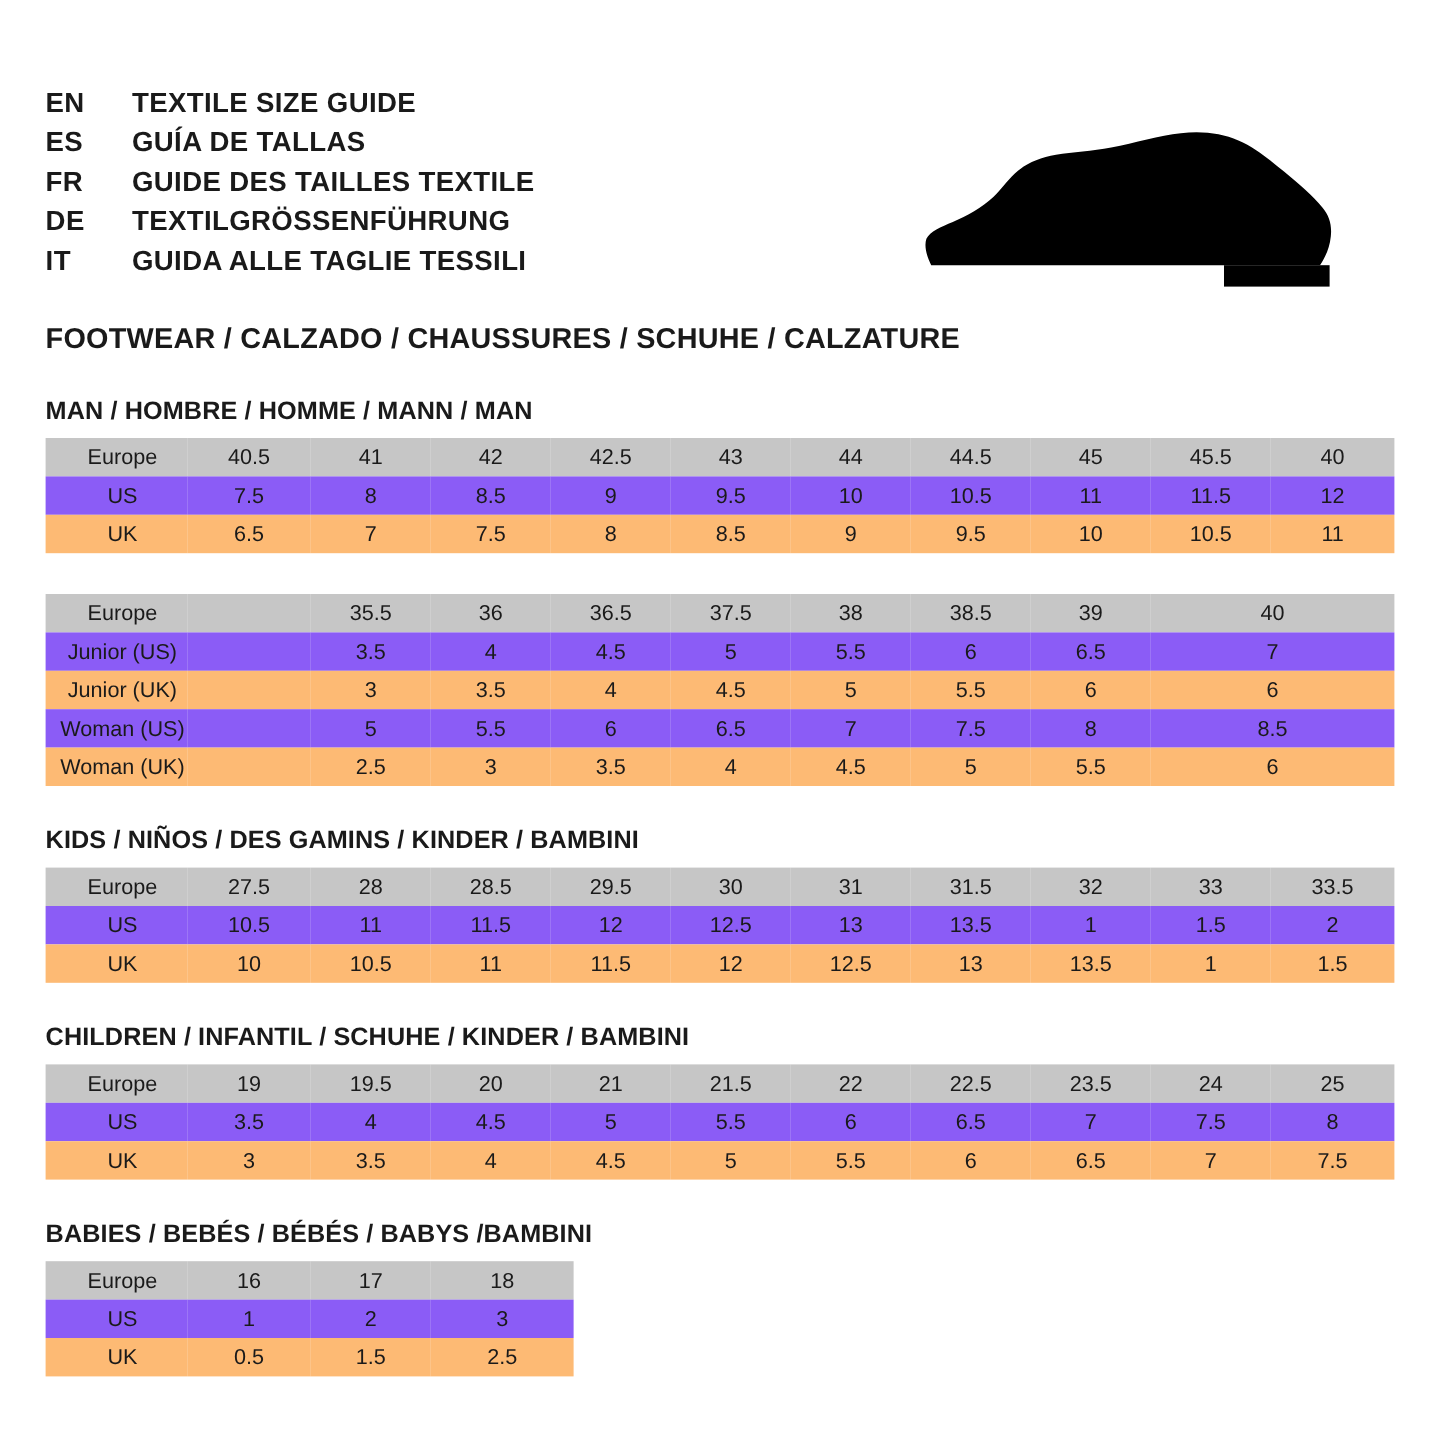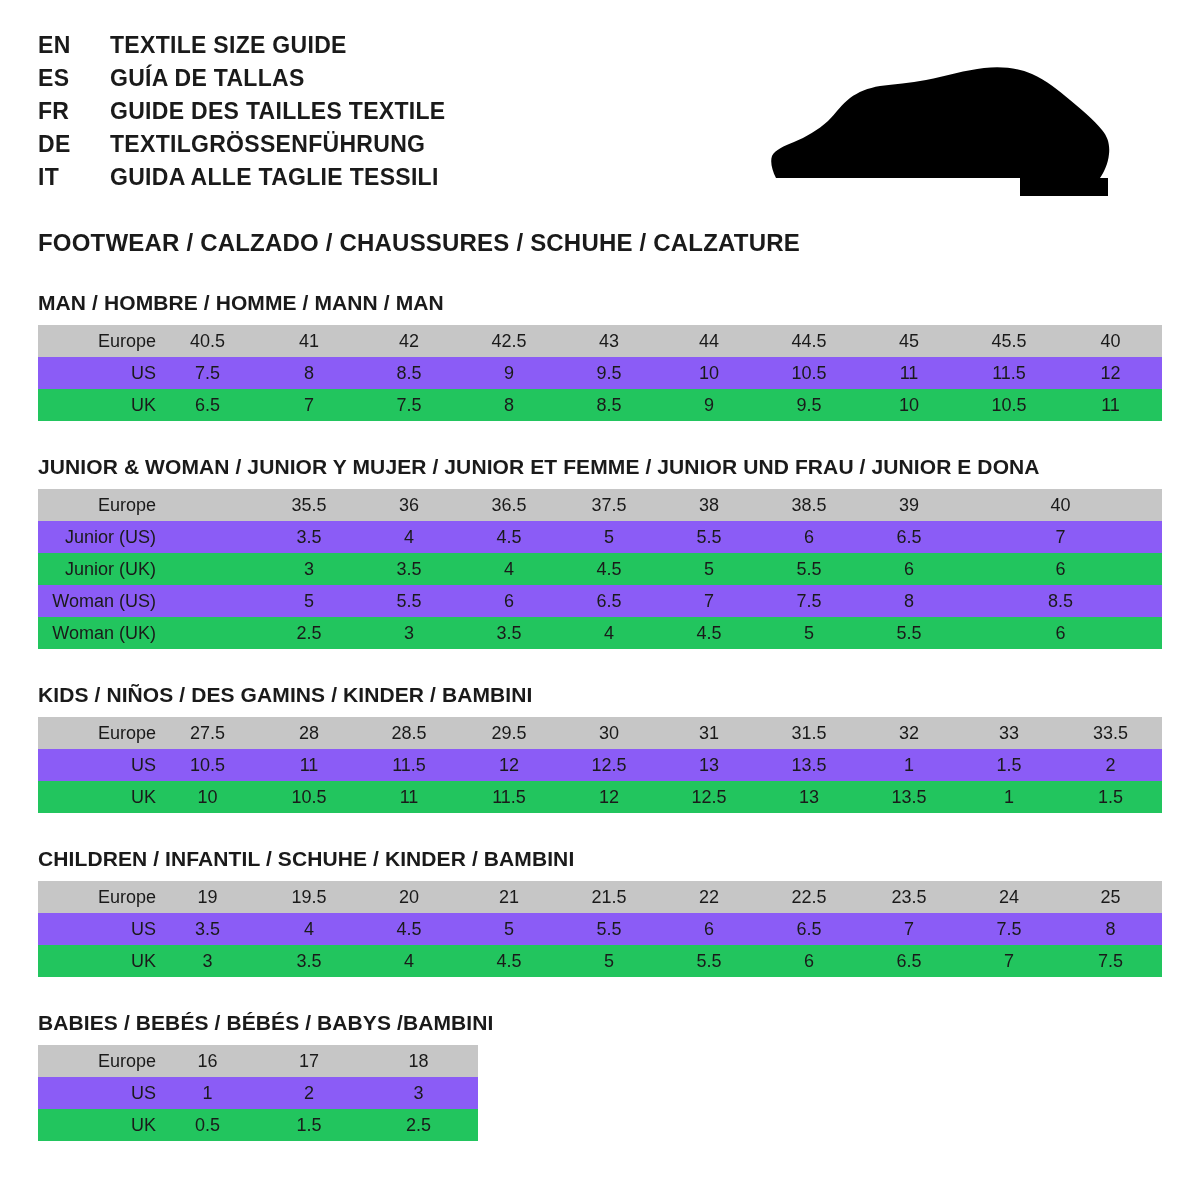--- a/index.html
+++ b/index.html
@@ -20,21 +20,22 @@
     width: 1200px;
     height: 1200px;
     box-sizing: border-box;
     padding: 34px 38px 0 38px;
   }
 
   
   .header {
     display: flex;
     justify-content: space-between;
-    align-items: center;
+    align-items: flex-end;
+    margin-top: 40px;
   }
   .lang-list {
     display: block;
   }
   .lang-row {
     display: flex;
     align-items: baseline;
     line-height: 1.0;
     margin-bottom: 10px;
   }
@@ -81,29 +82,29 @@
     table-layout: fixed;
     font-size: 18px;
   }
   table.size-table td {
     height: 32px;
     padding: 0;
     text-align: center;
     vertical-align: middle;
   }
   table.size-table td.label {
-    text-align: right;
+    text-align: center;
     padding-left: 10px;
   }
   tr.head td {
     background: #c6c6c6;
     font-weight: normal;
   }
   tr.alt td {
-    background: #22c55e;
+    background: #fdba74;
   }
   tr.plain td {
     background: #8b5cf6;
   }
 
   .w-full { width: 1124px; }
   .w-babies { width: 440px; }
 
   .shoe-svg { display: block; }
 </style>
@@ -202,21 +203,20 @@
           <td>9.5</td>
           <td>10</td>
           <td>10.5</td>
           <td>11</td>
         </tr>
       </tbody>
     </table>
   </div>
 
   <div class="section">
-    <div class="section-title">JUNIOR &amp; WOMAN / JUNIOR Y MUJER / JUNIOR ET FEMME / JUNIOR UND FRAU / JUNIOR E DONA</div>
     <table class="size-table w-full">
       <colgroup>
         <col style="width:118px">
           <col style="width:103px">
           <col style="width:100px">
           <col style="width:100px">
           <col style="width:100px">
         <col style="width:100px">
           <col style="width:100px">
           <col style="width:100px">

